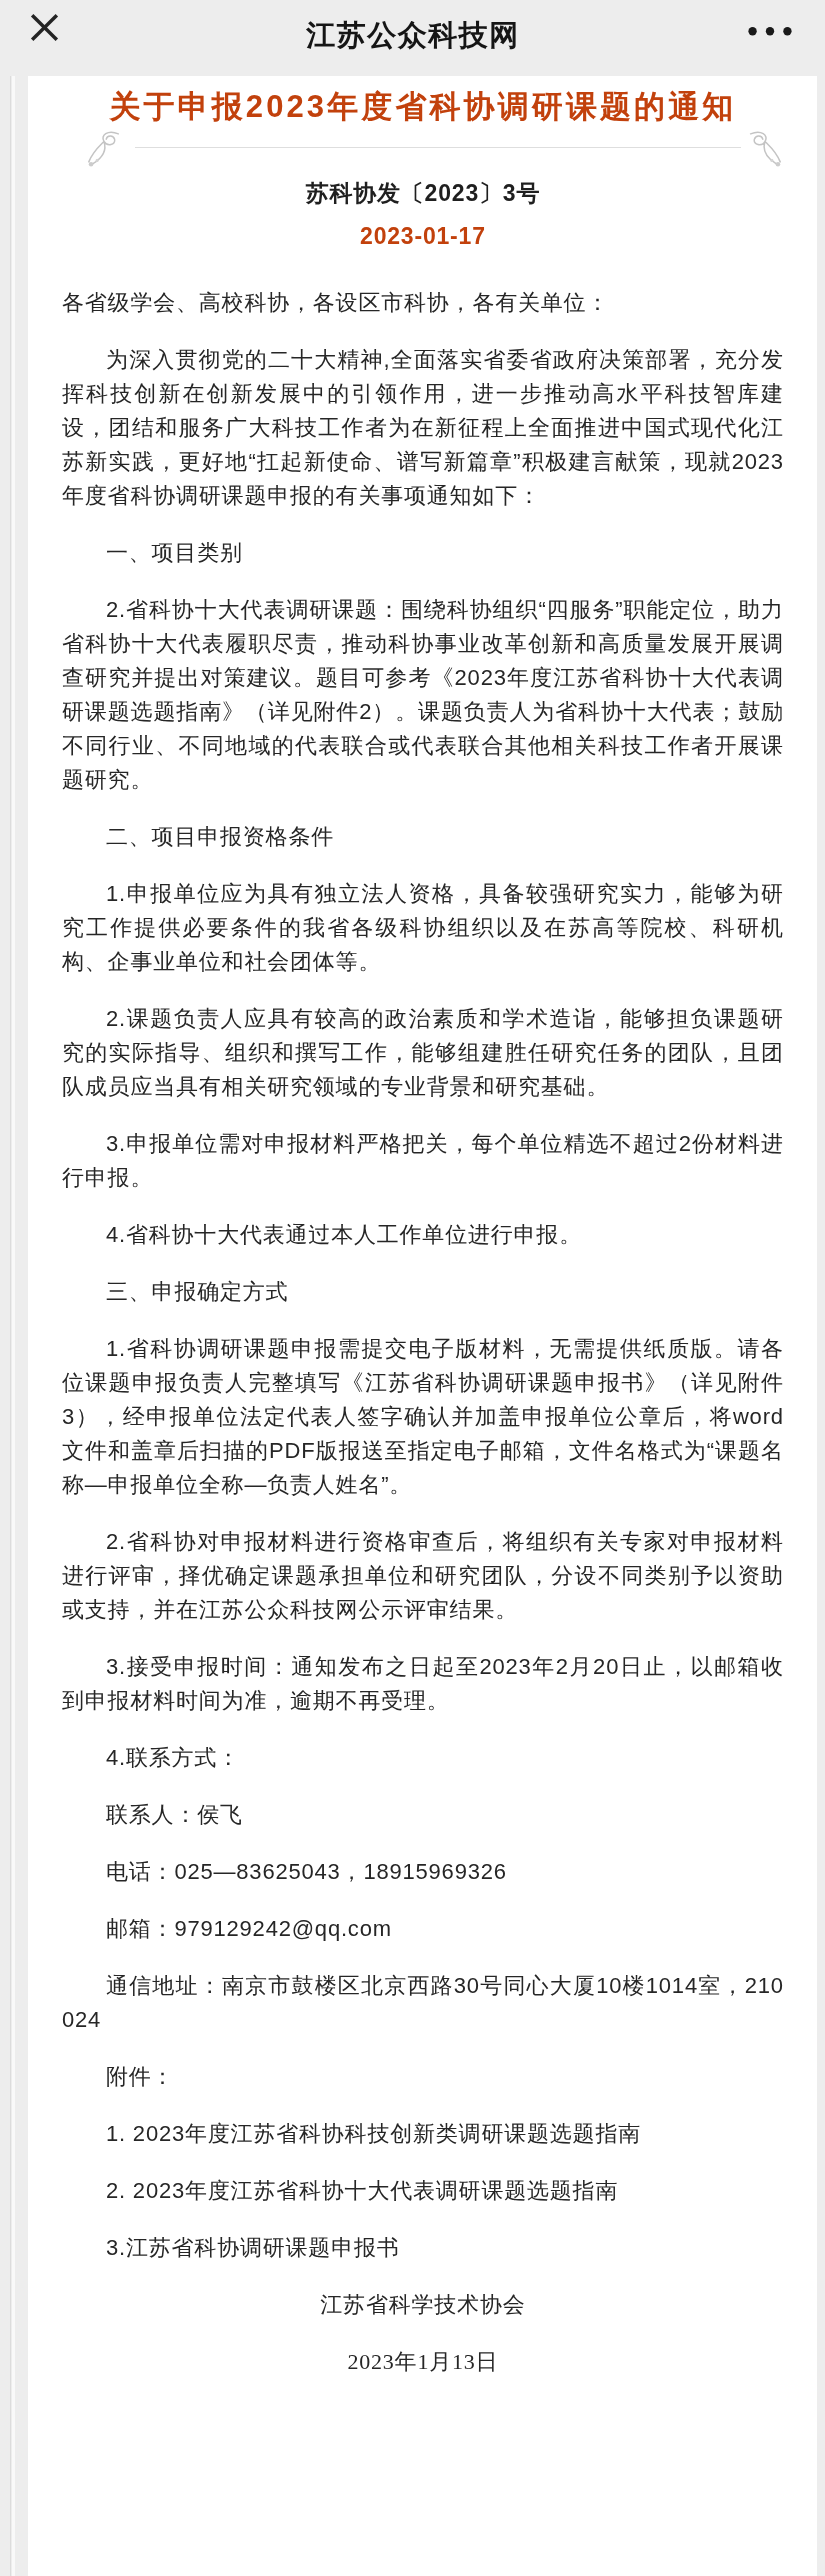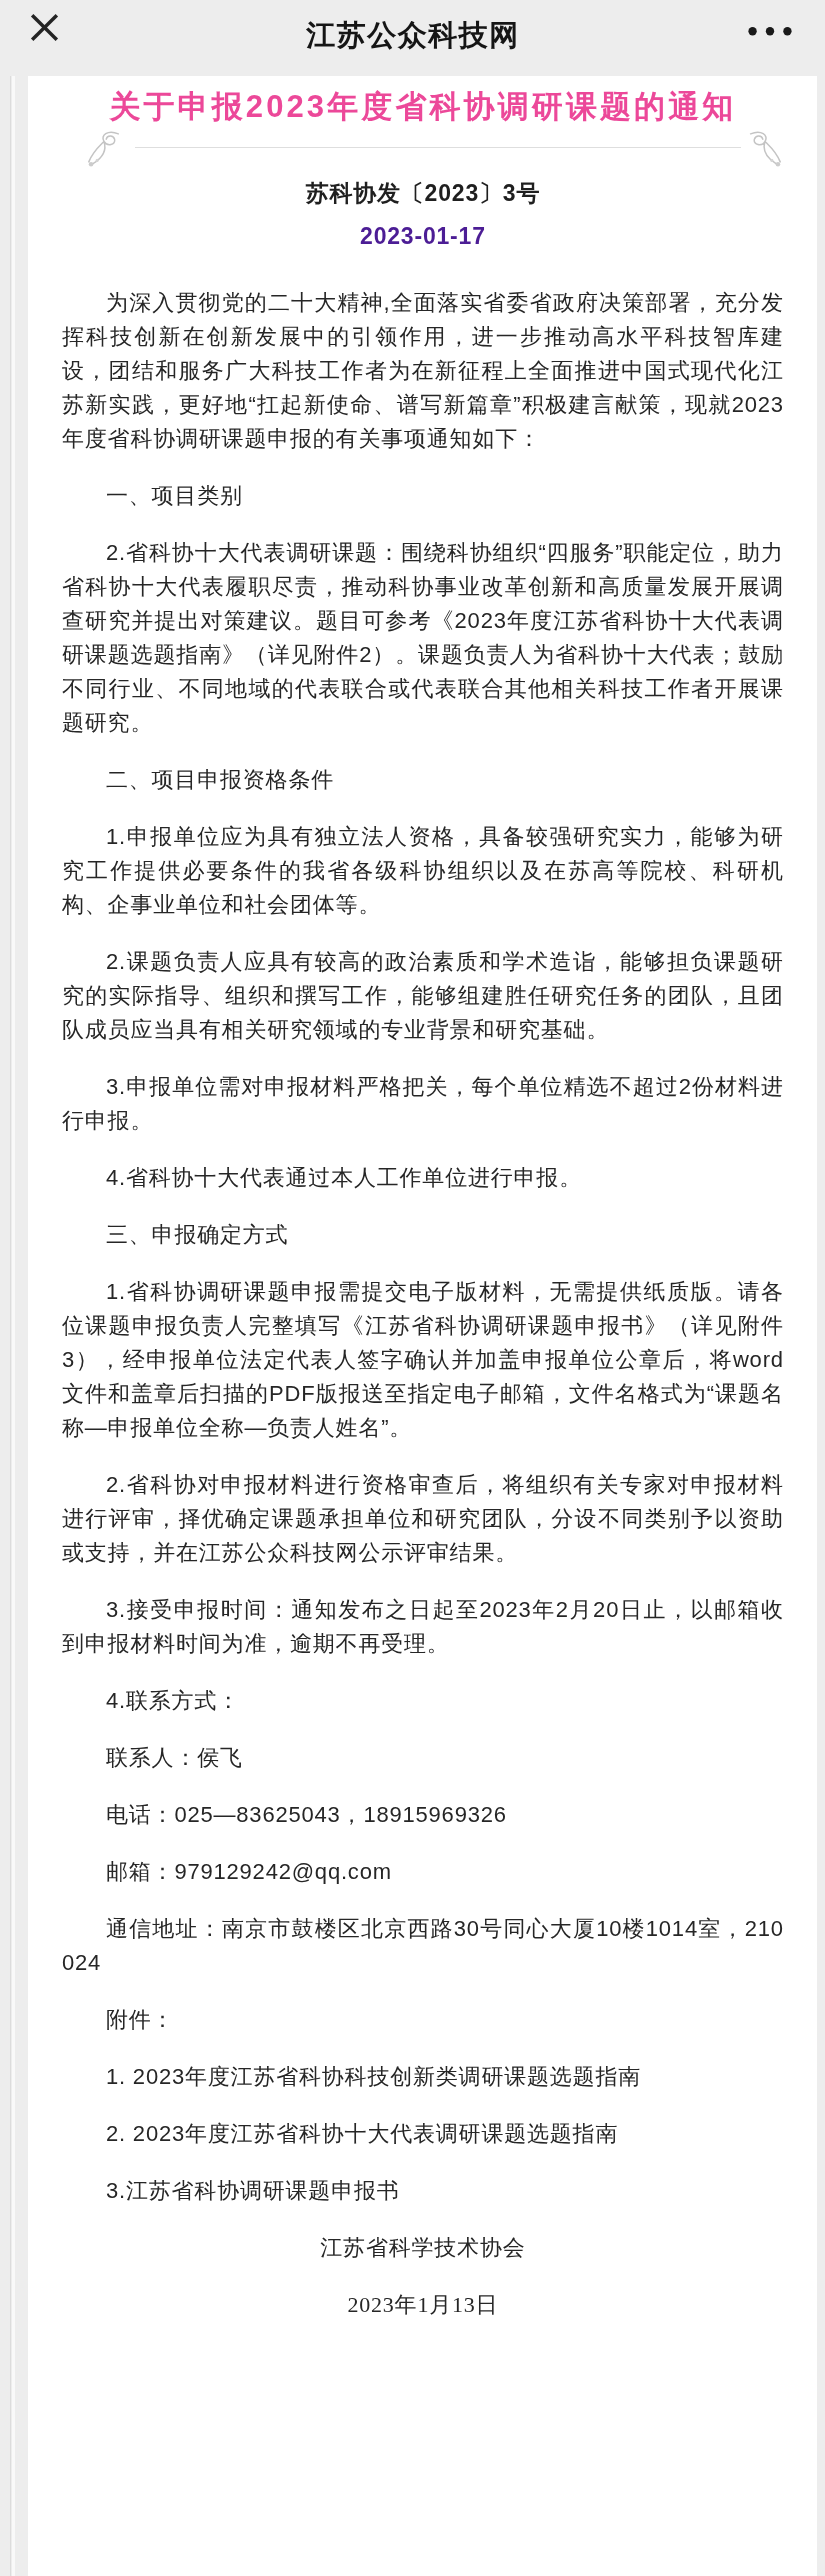--- a/index.html
+++ b/index.html
@@ -19,29 +19,29 @@
   
   .scroll-strip{position:absolute;left:11.5px;top:76px;bottom:0;width:3.8px;background:#f9f9f9;}
   .edge-line{position:absolute;left:10px;top:76px;bottom:0;width:0.8px;background:#dcdcdc;}
   
   .card{
     position:absolute;left:28px;right:9.2px;top:76px;bottom:0;background:#ffffff;
     box-sizing:border-box;padding:12.2px 33px 0 34px;
   }
   .article-title{
     margin:0;text-align:center;font-size:31px;line-height:38px;font-weight:bold;
-    color:#ec4899;letter-spacing:3.1px;
+    color:#c2410c;letter-spacing:3.1px;
   }
   .divider{position:relative;height:40px;margin-top:1.5px;}
   .divider-line{position:absolute;left:73px;right:43px;top:19px;border-top:1.5px solid #dedede;}
   .flourish{position:absolute;top:1.5px;width:44px;height:40px;}
   .flourish-left{left:23px;}
   .flourish-right{right:0px;transform:scaleX(-1);}
   .doc-number{margin:8px;text-align:center;font-size:23px;line-height:35px;font-weight:bold;color:#1f1f1f;letter-spacing:0.8px;}
-  .pub-date{margin:3.1px 0 0;text-align:center;font-size:23px;line-height:35px;font-weight:bold;color:#4c1d95;letter-spacing:0.8px;}
+  .pub-date{margin:3.1px 0 0;text-align:center;font-size:23px;line-height:35px;font-weight:bold;color:#c2410c;letter-spacing:0.8px;}
   .article-body{margin-top:32px;}
   .para{
     margin:23px 0 0;font-size:22px;line-height:34px;letter-spacing:0.8px;
     color:#262626;text-align:justify;word-break:break-all;
   }
   .para:first-child{margin-top:0;}
   .p-indent{text-indent:2em;}
   .p-flush{text-indent:0;}
   .p-right{text-align:center;text-indent:0;font-family:Liberation Serif, serif;}
 </style>
@@ -96,20 +96,21 @@
           <circle cx="8" cy="46" r="3" fill="#cccccc"></circle>
           <circle cx="16" cy="41" r="2" fill="#d4d4d4"></circle>
         </svg>
       </span>
     </div>
 
     <p class="doc-number">苏科协发〔2023〕3号</p>
     <p class="pub-date">2023-01-17</p>
 
     <div class="article-body">
+        <p class="para p-flush">各省级学会、高校科协，各设区市科协，各有关单位：</p>
         <p class="para p-indent">为深入贯彻党的二十大精神,全面落实省委省政府决策部署，充分发挥科技创新在创新发展中的引领作用，进一步推动高水平科技智库建设，团结和服务广大科技工作者为在新征程上全面推进中国式现代化江苏新实践，更好地“扛起新使命、谱写新篇章”积极建言献策，现就2023年度省科协调研课题申报的有关事项通知如下：</p>
         <p class="para p-indent">一、项目类别</p>
         <p class="para p-indent">2.省科协十大代表调研课题：围绕科协组织“四服务”职能定位，助力省科协十大代表履职尽责，推动科协事业改革创新和高质量发展开展调查研究并提出对策建议。题目可参考《2023年度江苏省科协十大代表调研课题选题指南》（详见附件2）。课题负责人为省科协十大代表；鼓励不同行业、不同地域的代表联合或代表联合其他相关科技工作者开展课题研究。</p>
         <p class="para p-indent">二、项目申报资格条件</p>
         <p class="para p-indent">1.申报单位应为具有独立法人资格，具备较强研究实力，能够为研究工作提供必要条件的我省各级科协组织以及在苏高等院校、科研机构、企事业单位和社会团体等。</p>
         <p class="para p-indent">2.课题负责人应具有较高的政治素质和学术造诣，能够担负课题研究的实际指导、组织和撰写工作，能够组建胜任研究任务的团队，且团队成员应当具有相关研究领域的专业背景和研究基础。</p>
         <p class="para p-indent">3.申报单位需对申报材料严格把关，每个单位精选不超过2份材料进行申报。</p>
         <p class="para p-indent">4.省科协十大代表通过本人工作单位进行申报。</p>
         <p class="para p-indent">三、申报确定方式</p>
         <p class="para p-indent">1.省科协调研课题申报需提交电子版材料，无需提供纸质版。请各位课题申报负责人完整填写《江苏省科协调研课题申报书》（详见附件3），经申报单位法定代表人签字确认并加盖申报单位公章后，将word文件和盖章后扫描的PDF版报送至指定电子邮箱，文件名格式为“课题名称—申报单位全称—负责人姓名”。</p>

